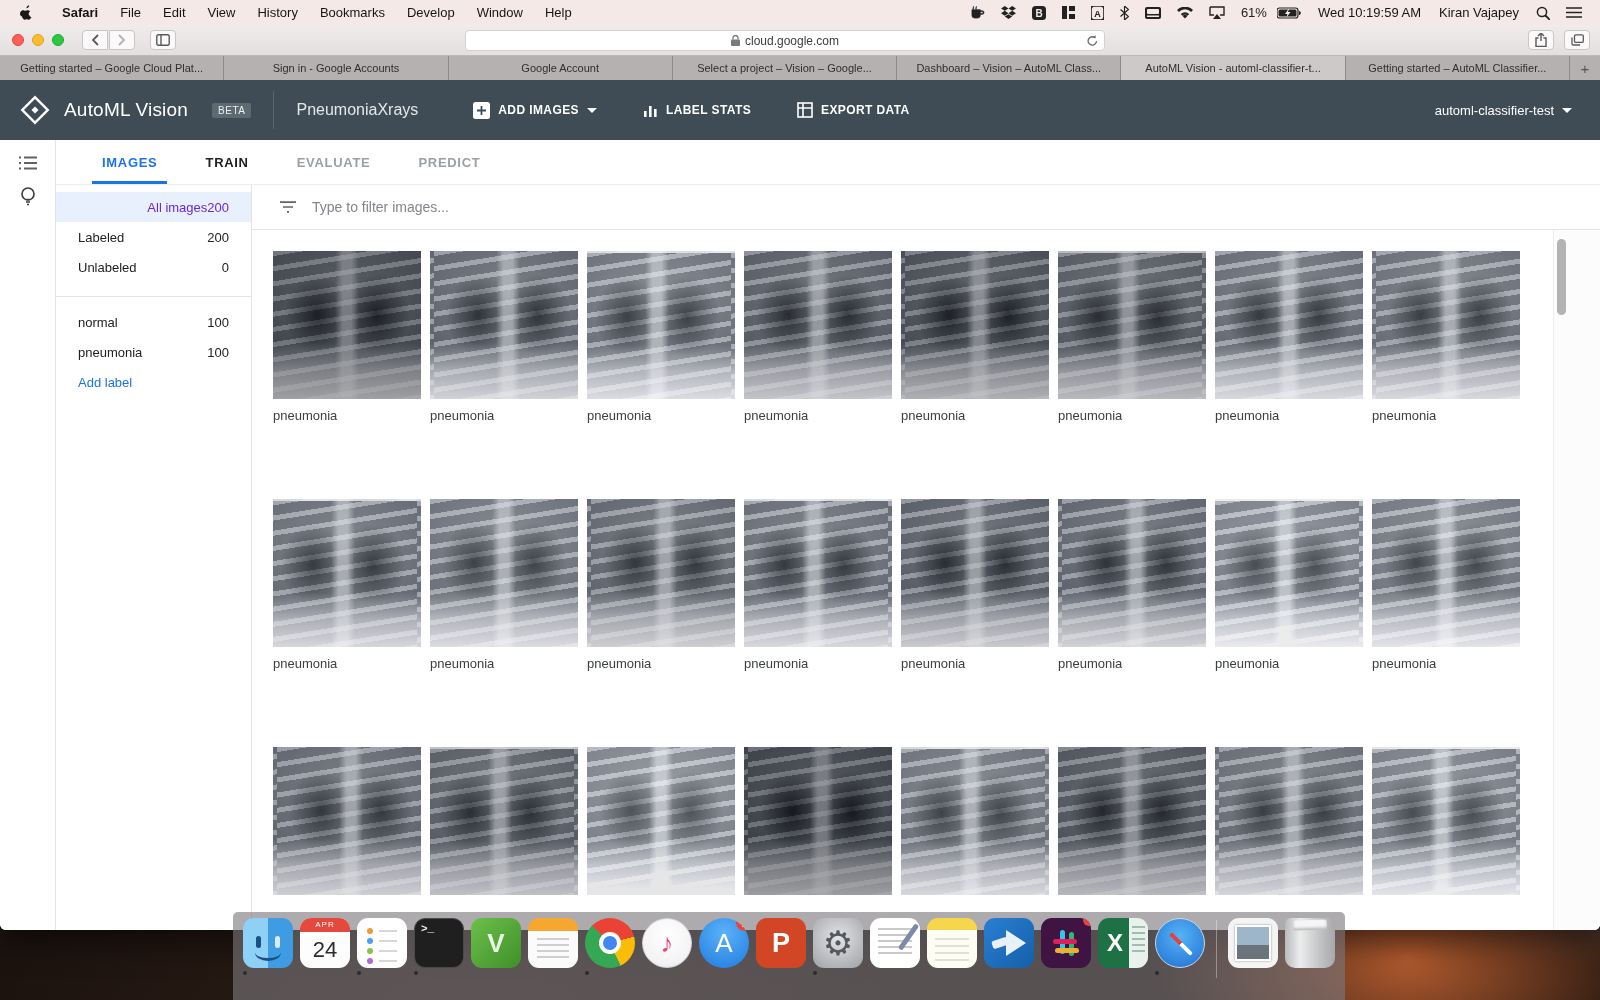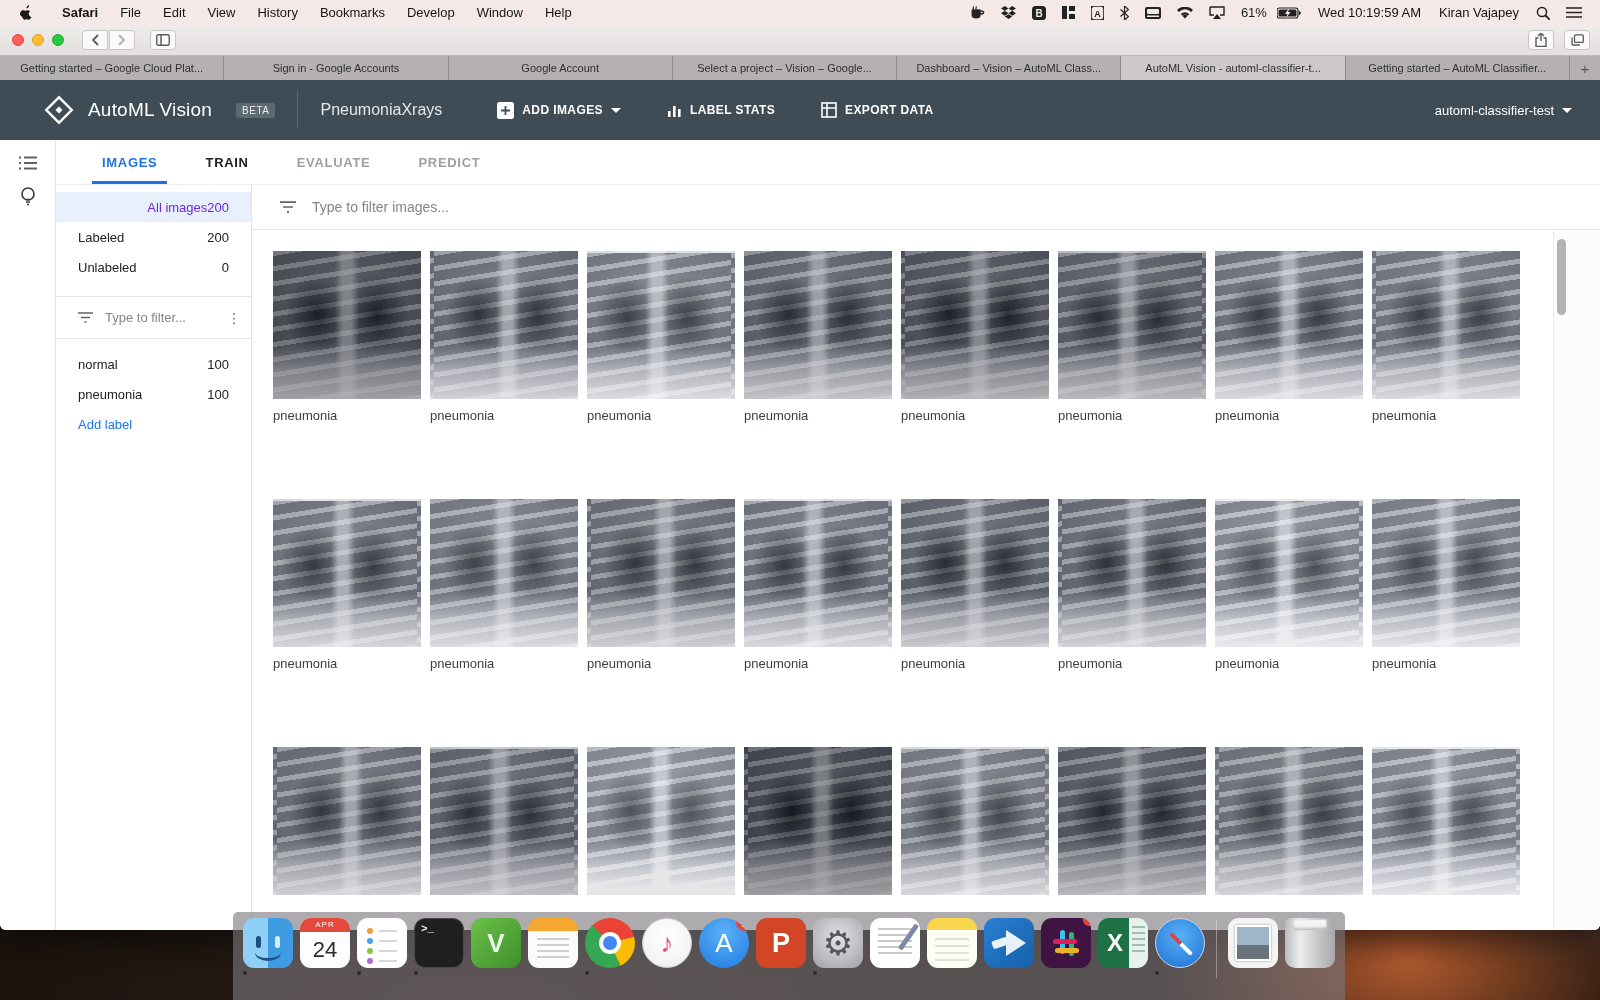--- a/index.html
+++ b/index.html
@@ -44,21 +44,21 @@
   .addressbar .reload{position:absolute;right:6px;color:#6c6c6c;display:flex;}
   .toolbtns-right{position:absolute;right:10px;top:5px;display:flex;gap:10px;}
 
   
   .tabbar{height:24px;background:#989494;display:flex;}
   .stab{flex:1;background:#b5b1b1;border-right:1px solid #8e8a8a;display:flex;align-items:center;justify-content:center;font-size:11px;color:#2e2e2e;white-space:nowrap;overflow:hidden;}
   .stab.active{background:#cdc9c9;}
   .stab-plus{width:30px;background:#b5b1b1;display:flex;align-items:center;justify-content:center;color:#555;font-size:15px;}
 
   
-  .appheader{height:60px;background:#3f4c55;display:flex;align-items:center;color:#fff;padding-left:24px;}
+  .appheader{height:60px;background:#3f4c55;display:flex;align-items:center;color:#fff;}
   .appheader .logo{margin:0 14px 0 20px;display:flex;}
   .appheader .title{font-size:19px;font-weight:400;letter-spacing:.2px;}
   .beta{background:#5d6a72;color:#eceff1;font-size:10px;padding:2px 6px;border-radius:2px;margin-left:24px;letter-spacing:.5px;}
   .hdr-div{width:1px;height:38px;background:#5a666e;margin:0 22px 0 22px;}
   .dataset{font-size:16px;color:#e3e7e9;margin-right:55px;}
   .hact{display:flex;align-items:center;gap:8px;font-size:12px;font-weight:bold;letter-spacing:.4px;color:#fff;margin-right:46px;cursor:pointer;}
   .hact svg{flex:none;}
   .appheader .spacer{flex:1;}
   .project{display:flex;align-items:center;gap:8px;font-size:13px;margin-right:28px;color:#fff;}
   .caret{width:0;height:0;border-left:5px solid transparent;border-right:5px solid transparent;border-top:5px solid #fff;display:inline-block;}
@@ -277,20 +277,35 @@
             <path d="M1 1l5 5-5 5" fill="none" stroke="#b3b0b0" stroke-width="1.8"></path>
           </svg>
         </span>
       <span class="tbtn side">
           <svg width="14" height="12" viewBox="0 0 14 12">
             <rect x=".8" y=".8" width="12.4" height="10.4" rx="1.5" fill="none" stroke="#5a5a5a" stroke-width="1.4"></rect>
             <path d="M5 1v10" stroke="#5a5a5a" stroke-width="1.4"></path>
           </svg>
         </span>
     </div>
+    <div class="addressbar">
+      <span class="lock">
+          <svg width="9" height="11" viewBox="0 0 9 11">
+            <rect x="0" y="4.5" width="9" height="6.5" rx="1" fill="#7a7a7a"></rect>
+            <path d="M2 4.5V3a2.5 2.5 0 0 1 5 0v1.5" fill="none" stroke="#7a7a7a" stroke-width="1.3"></path>
+          </svg>
+        </span>
+      <span>cloud.google.com</span>
+      <span class="reload">
+          <svg width="11" height="12" viewBox="0 0 11 12">
+            <path d="M9.5 6a4.2 4.2 0 1 1-1.2-3" fill="none" stroke="#6c6c6c" stroke-width="1.3"></path>
+            <path d="M8.5 0v3h-3z" fill="#6c6c6c"></path>
+          </svg>
+        </span>
+    </div>
     <div class="toolbtns-right">
       <span class="tbtn" style="border-radius:4px;">
           <svg width="12" height="14" viewBox="0 0 12 14">
             <path d="M6 0l3 3M6 0L3 3M6 .5V8" stroke="#5a5a5a" stroke-width="1.4" fill="none"></path>
             <path d="M3.5 5H1v8.5h10V5H8.5" stroke="#5a5a5a" stroke-width="1.4" fill="none"></path>
           </svg>
         </span>
       <span class="tbtn" style="border-radius:4px;">
           <svg width="13" height="12" viewBox="0 0 13 12">
             <rect x="3.5" y=".8" width="8.8" height="7.6" rx="1.2" fill="none" stroke="#5a5a5a" stroke-width="1.3"></rect>
@@ -389,29 +404,20 @@
               <div class="srow">
                 <div style="display: inline;">Labeled</div>
                 <div style="display: inline;">200</div>
               </div>
               <div class="srow">
                 <div style="display: inline;">Unlabeled</div>
                 <div style="display: inline;">0</div>
               </div>
             </div>
           <div class="sdiv" style="margin-top:14px;"></div>
-          <div class="sfilter">
-            <span>
-                <svg width="15" height="11" viewBox="0 0 15 11">
-                  <path d="M0 1h15M3 5.5h9M6.5 10h2" stroke="#5f6368" stroke-width="1.6"></path>
-                </svg>
-              </span>
-            <span class="ph">Type to filter...</span>
-            <span class="dots3">⋮</span>
-          </div>
           <div class="slabels" id="sidelabels">
               <div class="srow">
                 <div style="display: inline;">normal</div>
                 <div style="display: inline;">100</div>
               </div>
               <div class="srow">
                 <div style="display: inline;">pneumonia</div>
                 <div style="display: inline;">100</div>
               </div>
             </div>

